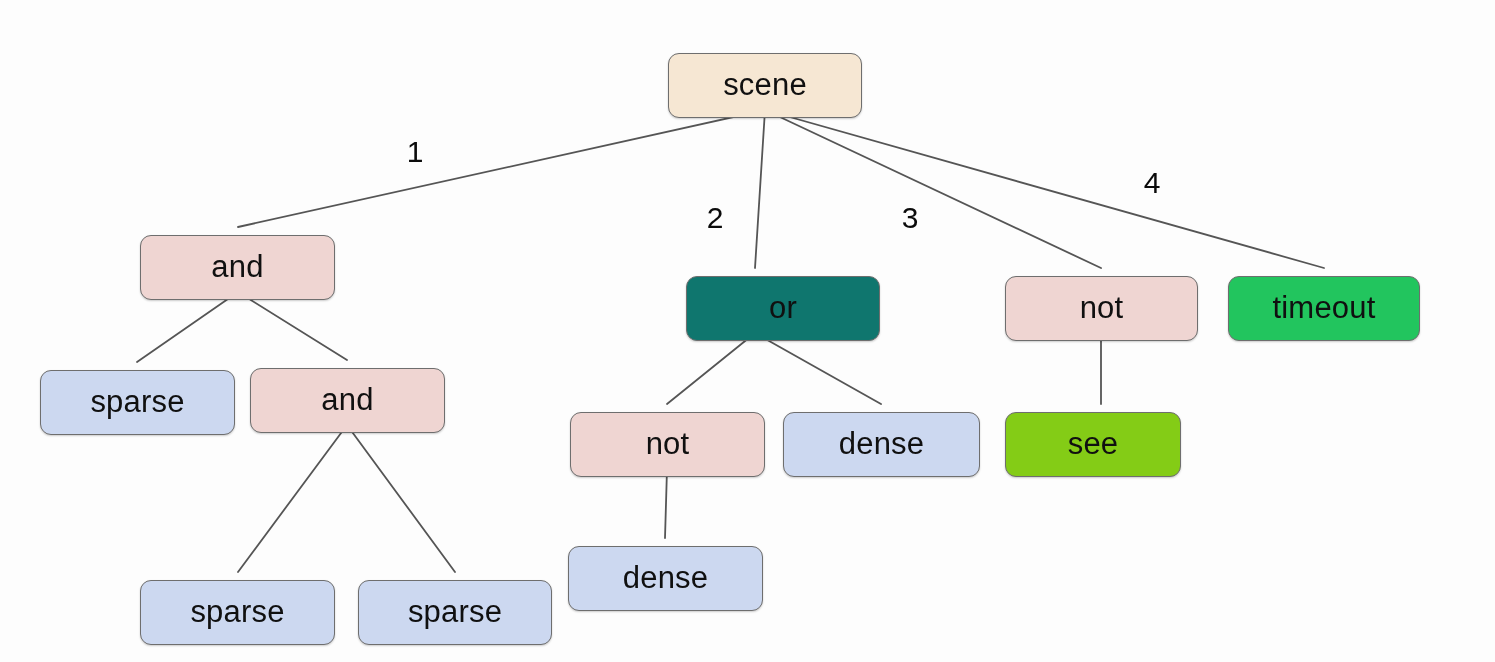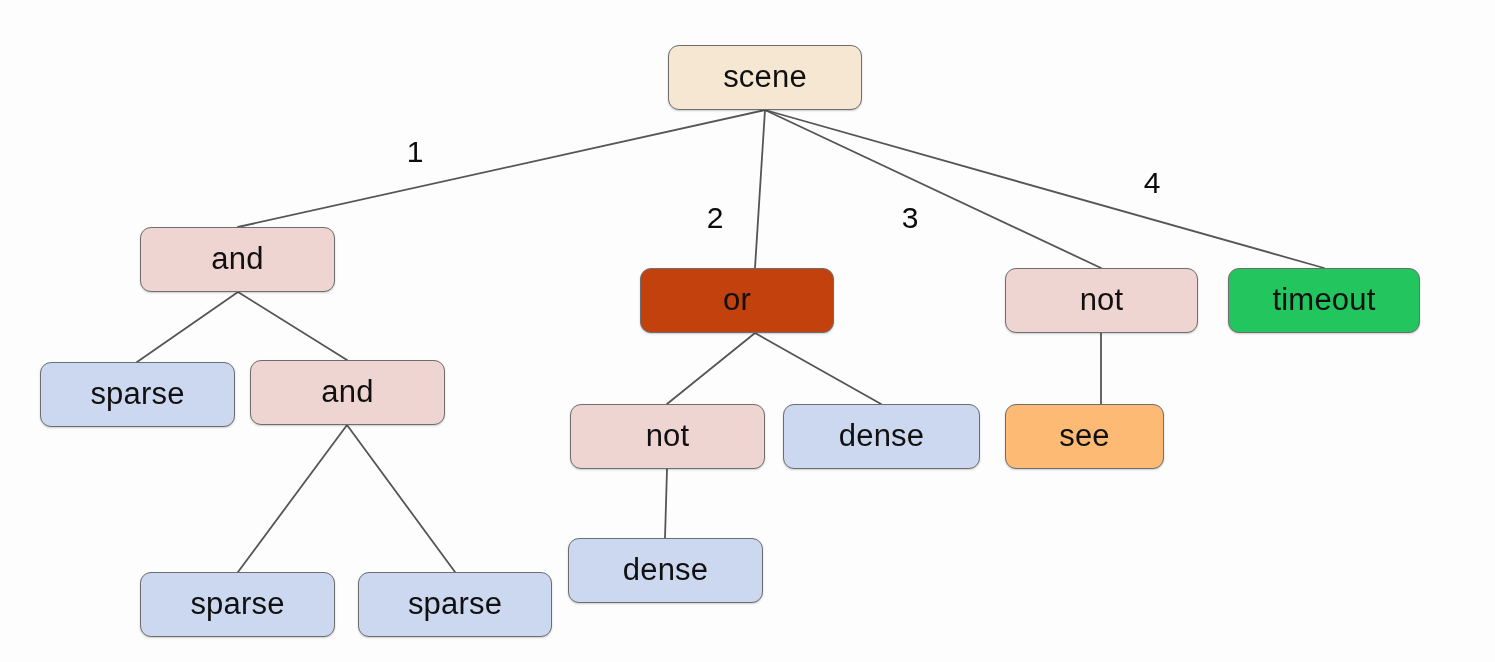--- a/index.html
+++ b/index.html
@@ -34,20 +34,21 @@
     justify-content: center;
     border: 1.6px solid #6e6e6e;
     border-radius: 11px;
     font-family: "Liberation Sans", sans-serif;
     font-size: 31px;
     line-height: 1;
     color: #101010;
     letter-spacing: 0.2px;
     box-shadow: 0 1px 2px rgba(0,0,0,0.20);
     user-select: none;
+    margin-top: 8px;
   }
   .node-label {
     display: block;
     transform: translateY(-1px);
   }
   .edge-label {
     position: absolute;
     font-family: "Liberation Sans", sans-serif;
     font-size: 30px;
     color: #0b0b0b;
@@ -75,42 +76,42 @@
       <line x1="1101" y1="333" x2="1101" y2="404" stroke="#555555" stroke-width="1.8" stroke-linecap="round"></line>
     </svg>
 
   <div id="node-layer">
       <div class="node" style="left: 668px; top: 45px; width: 194px; height: 65px; background: rgb(246, 231, 211); border-color: rgb(110, 110, 110);">
         <span class="node-label">scene</span>
       </div>
       <div class="node" style="left: 140px; top: 227px; width: 195px; height: 65px; background: rgb(239, 213, 210); border-color: rgb(110, 110, 110);">
         <span class="node-label">and</span>
       </div>
-      <div class="node" style="left: 640px; top: 268px; width: 194px; height: 65px; background: #c2410c; border-color: rgb(110, 110, 110);">
+      <div class="node" style="left: 686px; top: 268px; width: 194px; height: 65px; background: #0f766e; border-color: rgb(110, 110, 110);">
         <span class="node-label">or</span>
       </div>
       <div class="node" style="left: 1005px; top: 268px; width: 193px; height: 65px; background: rgb(239, 213, 210); border-color: rgb(110, 110, 110);">
         <span class="node-label">not</span>
       </div>
       <div class="node" style="left: 1228px; top: 268px; width: 192px; height: 65px; background: #22c55e; border-color: rgb(110, 110, 110);">
         <span class="node-label">timeout</span>
       </div>
       <div class="node" style="left: 40px; top: 362px; width: 195px; height: 65px; background: rgb(204, 216, 240); border-color: rgb(110, 110, 110);">
         <span class="node-label">sparse</span>
       </div>
       <div class="node" style="left: 250px; top: 360px; width: 195px; height: 65px; background: rgb(239, 213, 210); border-color: rgb(110, 110, 110);">
         <span class="node-label">and</span>
       </div>
       <div class="node" style="left: 570px; top: 404px; width: 195px; height: 65px; background: rgb(239, 213, 210); border-color: rgb(110, 110, 110);">
         <span class="node-label">not</span>
       </div>
       <div class="node" style="left: 783px; top: 404px; width: 197px; height: 65px; background: rgb(204, 216, 240); border-color: rgb(110, 110, 110);">
         <span class="node-label">dense</span>
       </div>
-      <div class="node" style="left: 1005px; top: 404px; width: 159px; height: 65px; background: #fdba74; border-color: rgb(110, 110, 110);">
+      <div class="node" style="left: 1005px; top: 404px; width: 176px; height: 65px; background: #84cc16; border-color: rgb(110, 110, 110);">
         <span class="node-label">see</span>
       </div>
       <div class="node" style="left: 568px; top: 538px; width: 195px; height: 65px; background: rgb(204, 216, 240); border-color: rgb(110, 110, 110);">
         <span class="node-label">dense</span>
       </div>
       <div class="node" style="left: 140px; top: 572px; width: 195px; height: 65px; background: rgb(204, 216, 240); border-color: rgb(110, 110, 110);">
         <span class="node-label">sparse</span>
       </div>
       <div class="node" style="left: 358px; top: 572px; width: 194px; height: 65px; background: rgb(204, 216, 240); border-color: rgb(110, 110, 110);">
         <span class="node-label">sparse</span>

